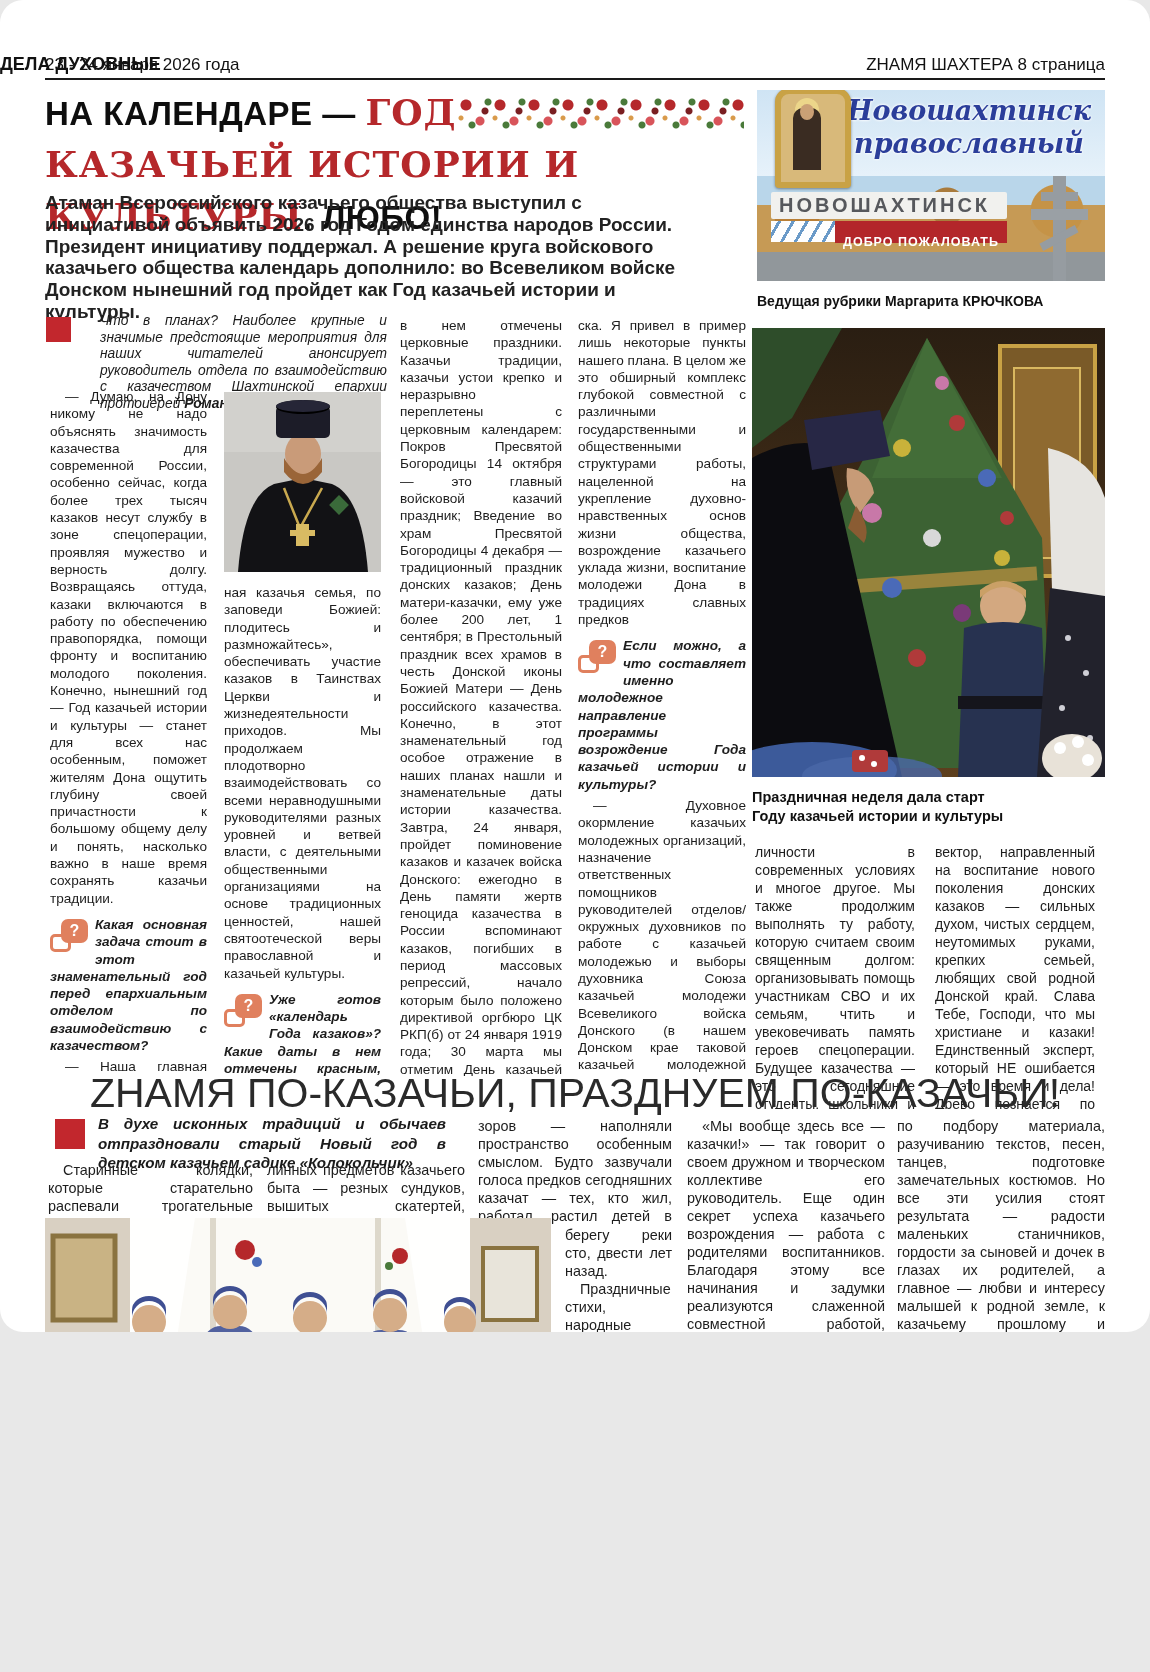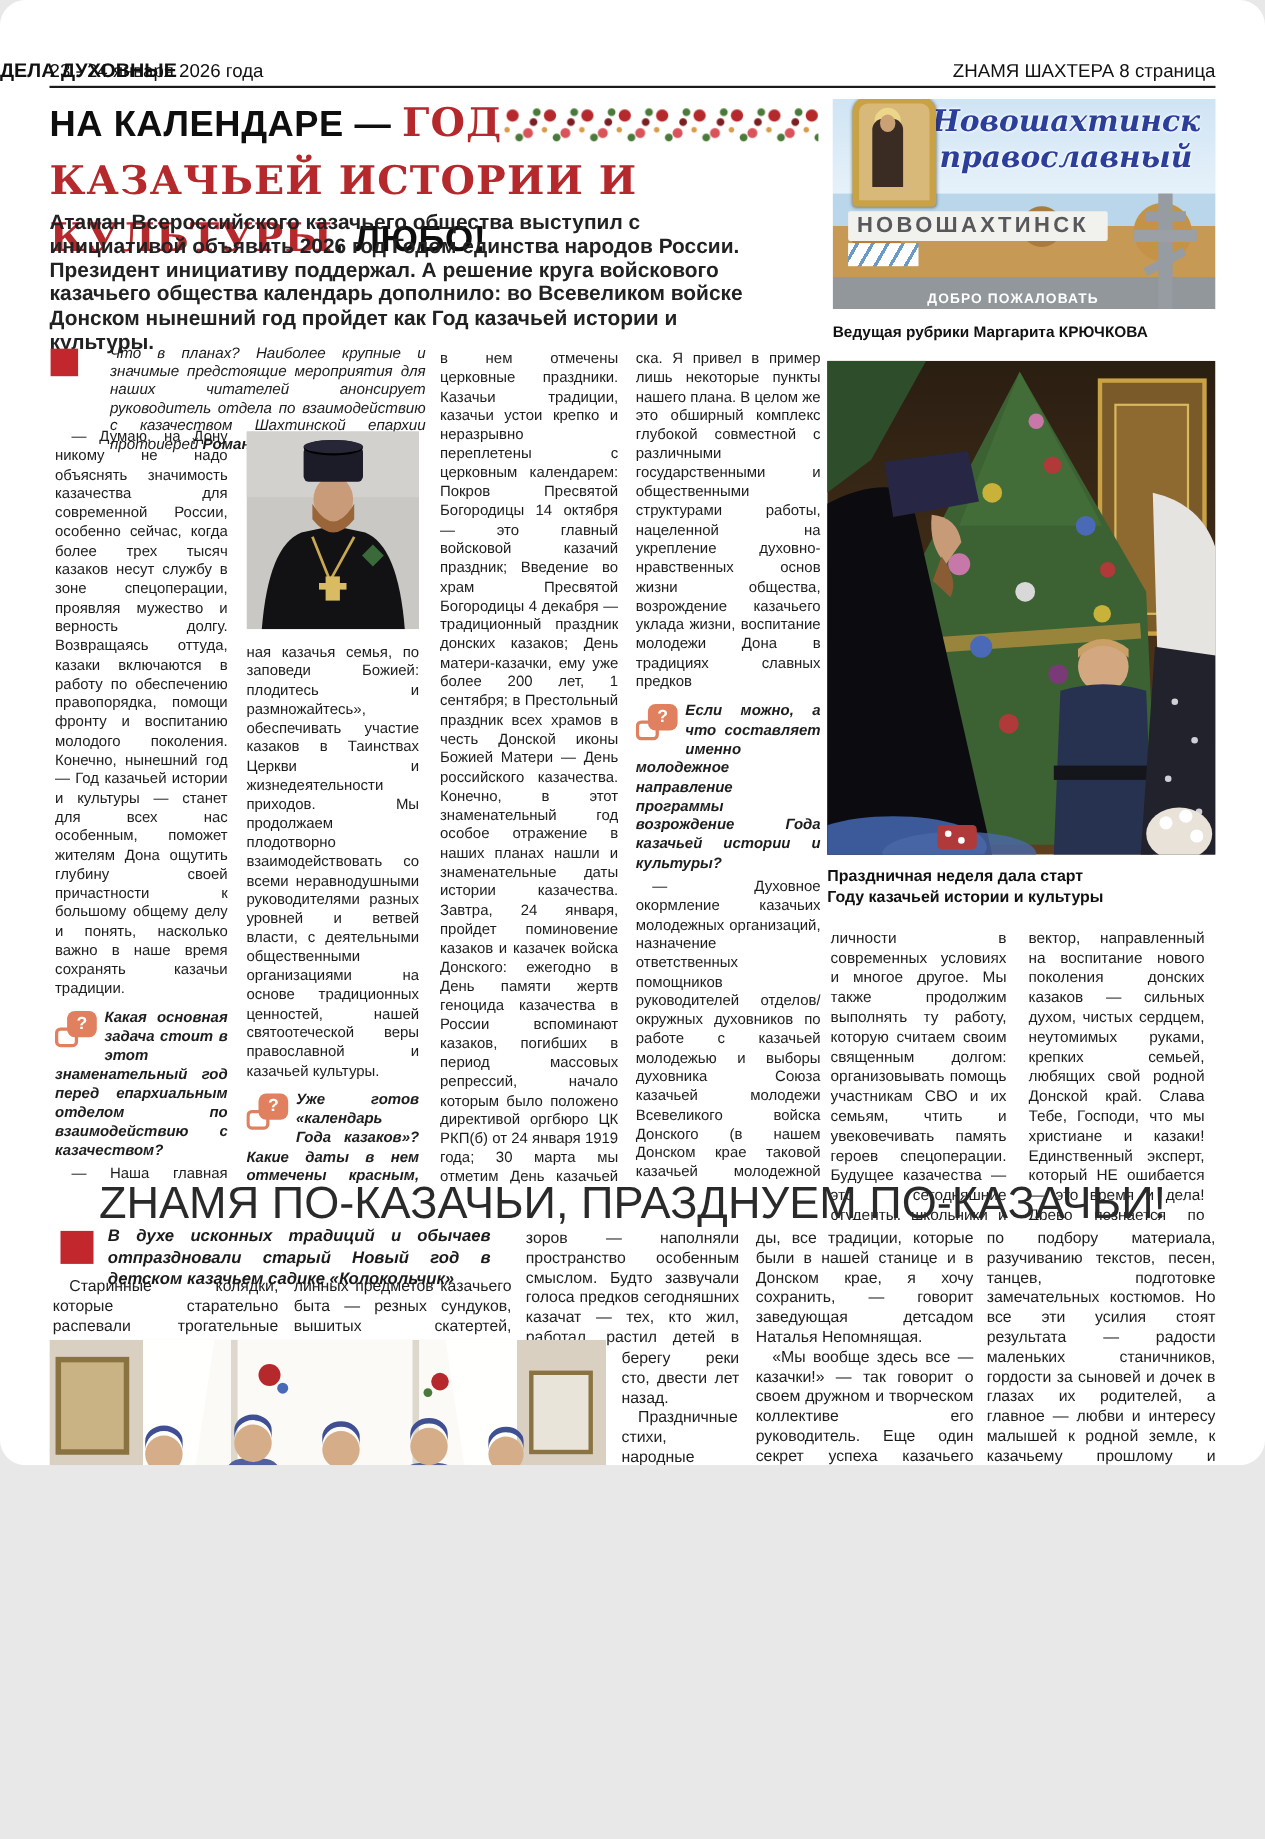--- a/index.html
+++ b/index.html
@@ -35,21 +35,21 @@
         radial-gradient(circle at 40px 40px,#b97f36 22px,transparent 23px),
         radial-gradient(circle at 300px 35px,#c59347 26px,transparent 27px),
         radial-gradient(circle at 190px 30px,#a97b3c 18px,transparent 19px),
         linear-gradient(#b9d6ea 0 28%,#c69a55 28% 72%,#91979b 72% 100%);}
   .sign{position:absolute;left:14px;top:16px;}
   .sign-name{background:#f1f1ee;color:#56585c;font-size:20px;font-weight:bold;letter-spacing:3px;
              padding:2px 8px;border-radius:2px;font-family:"Liberation Sans",sans-serif;}
   .sign-row2{display:flex;margin-top:2px;height:21px;}
   .sign-stripes{width:64px;background:repeating-linear-gradient(120deg,#fefefe 0 6px,#6a9ac8 6px 9px,#fefefe 9px 12px);}
   .sign-welcome{background:#b3262a;color:#fff;font-size:12.5px;font-weight:bold;line-height:21px;
-                padding:0 8px;letter-spacing:1px;white-space:nowrap;margin-top:40px;}
+                padding:11px 8px;letter-spacing:1px;white-space:nowrap;}
   .cross{position:absolute;right:16px;top:0;width:60px;height:105px;}
   .cross .v{position:absolute;left:24px;top:0;width:13px;height:105px;background:#969ca1;}
   .cross .t{position:absolute;left:12px;top:16px;width:37px;height:9px;background:#969ca1;}
   .cross .m{position:absolute;left:2px;top:33px;width:57px;height:11px;background:#9aa0a5;}
   .cross .s{position:absolute;left:10px;top:58px;width:40px;height:8px;background:#969ca1;transform:rotate(-28deg);}
   .sainticon{position:absolute;left:18px;top:-2px;width:64px;height:88px;
      background:#d8b97a;border:6px solid #c9a245;border-radius:14px 14px 4px 4px;box-shadow:0 1px 3px rgba(0,0,0,.4);}
   .sainticon .halo{position:absolute;left:14px;top:4px;width:24px;height:24px;border-radius:50%;background:#ecd68a;}
   .sainticon .figure{position:absolute;left:12px;top:14px;width:28px;height:62px;border-radius:10px 10px 0 0;background:#3a2c22;}
   .sainticon .face{position:absolute;left:19px;top:10px;width:14px;height:16px;border-radius:50%;background:#caa075;}
@@ -277,21 +277,20 @@
   </div>
   <div class="col a2 a2c3t">
     <p>зоров — наполняли пространство особенным смыслом. Будто зазвучали голоса предков сегодняшних казачат — тех, кто жил, работал, растил детей в этой живописной старой станице на</p>
   </div>
   <div class="col a2 a2c3s">
     <p>берегу реки сто, двести лет назад.</p>
     <p class="p-indent">Праздничные стихи, народные припевки... А с каким удовольствием ребята играли в старинные подвижные игры! Думаю, не сильно от вековых праздничных казачьих обычаев отличало этот веселый утренник и появление непременного новогоднего персонажа сегодняшних дней — Деда Мороза, который, конечно же, каждому ребенку вручил подарок.</p>
 
   </div>
   <div class="col a2 a2c4">
-    <p>ды, все традиции, которые были в нашей станице и в Донском крае, я хочу сохранить, — говорит заведующая детсадом Наталья Непомнящая.</p>
     <p class="p-indent">«Мы вообще здесь все — казачки!» — так говорит о своем дружном и творческом коллективе его руководитель. Еще один секрет успеха казачьего возрождения — работа с родителями воспитанников. Благодаря этому все начинания и задумки реализуются слаженной совместной работой, результат которой радует всех участников от мала до велика. Утренники, праздники, буквально каждая минута пребывания малышей в этом дошкольном учреждении — все здесь пронизано духом казачества. Знаете, как здесь с вами поздороваются маленькие казачата? «ЗдорОво дневали!»</p>
 
   </div>
   <div class="col a2 a2c5">
     <p>по подбору материала, разучиванию текстов, песен, танцев, подготовке замечательных костюмов. Но все эти усилия стоят результата — радости маленьких станичников, гордости за сыновей и дочек в глазах их родителей, а главное — любви и интересу малышей к родной земле, к казачьему прошлому и настоящему. Радует и то, что зернышки культуры предков, посеянные добрыми и умелыми руками педагогов дошкольного учреждения, непременно получат дальнейший рост и развитие в школьные и студенческие годы, ведь возрождение казачества — сегодня часть государственной политики. В настоящее время к утверждению подготовлен план реализации Стратегии государственной политики РФ в отношении российского казачества в 2027-2030 годах, а по предварительным итогам выполнения предыдущего аналогичного документа, срок действия которого заканчивается в нынешнем году, Ростовская область занимает одну из лидирующих позиций в рейтинге регионов.</p>
   </div>
 
   <svg class="photo-children" viewBox="0 0 506 391">
     <rect width="506" height="391" fill="#efe9df"></rect>
     <rect x="0" y="0" width="506" height="340" fill="#d9d0c2"></rect>

